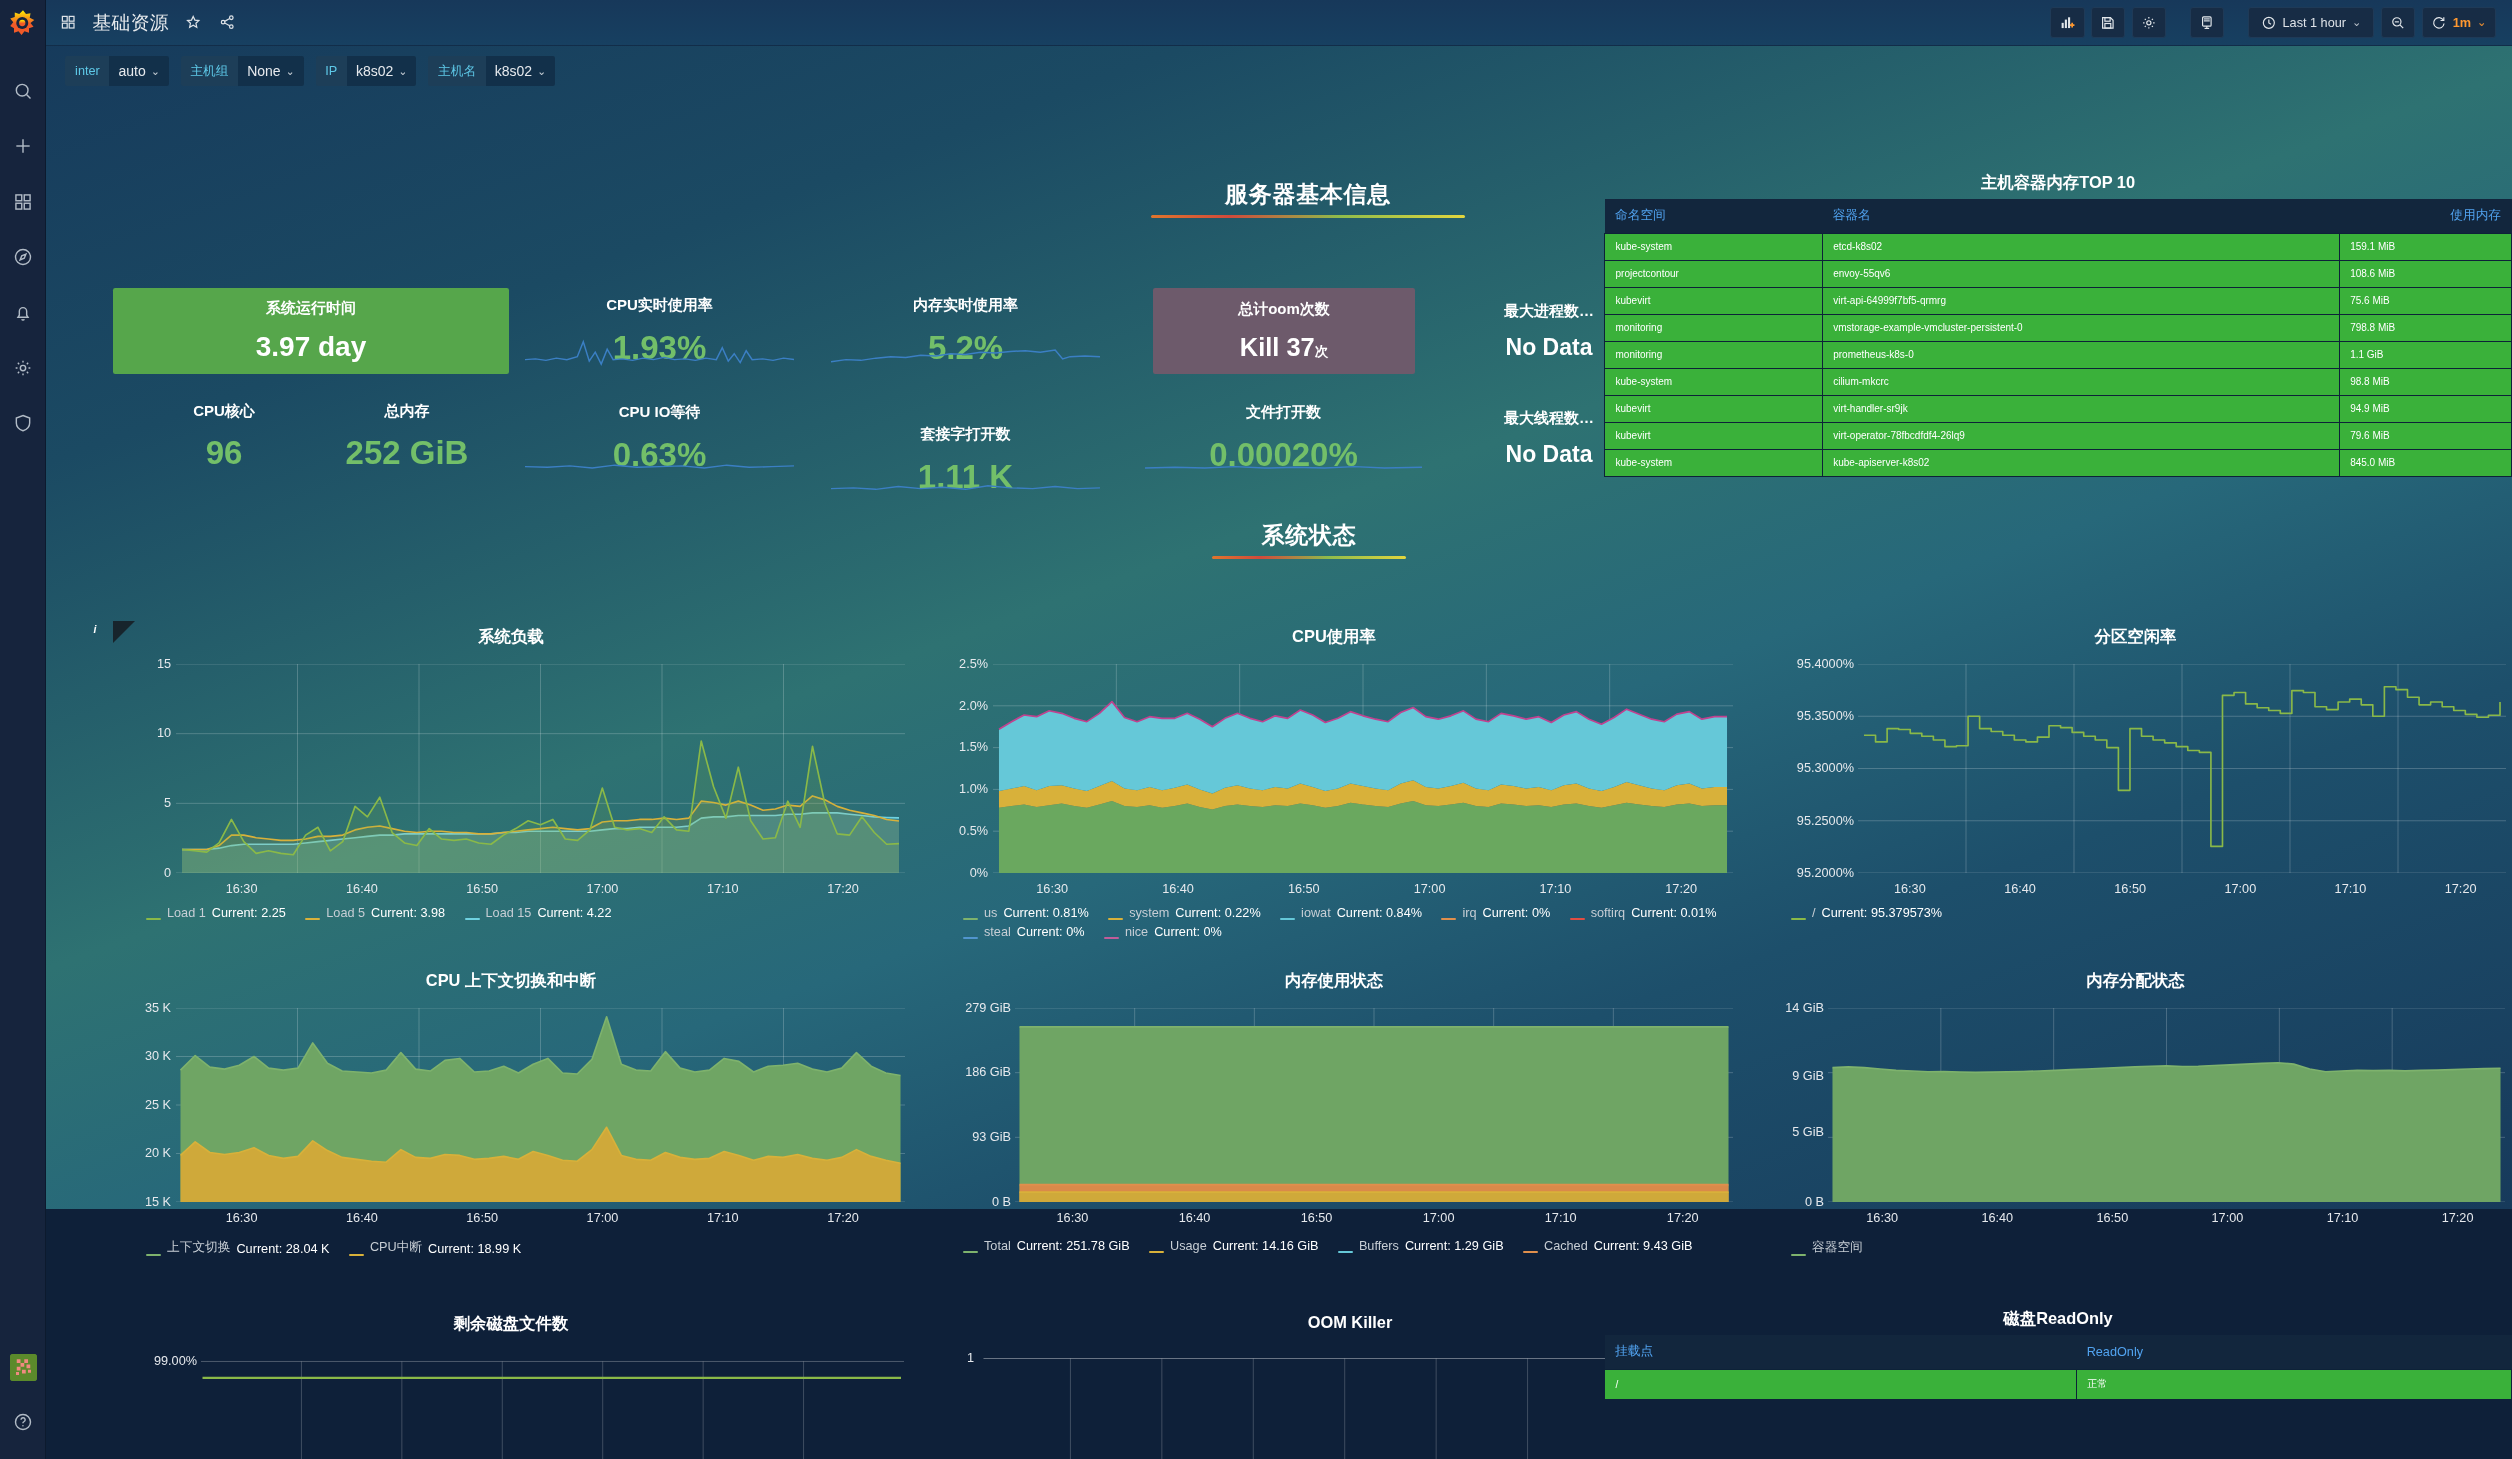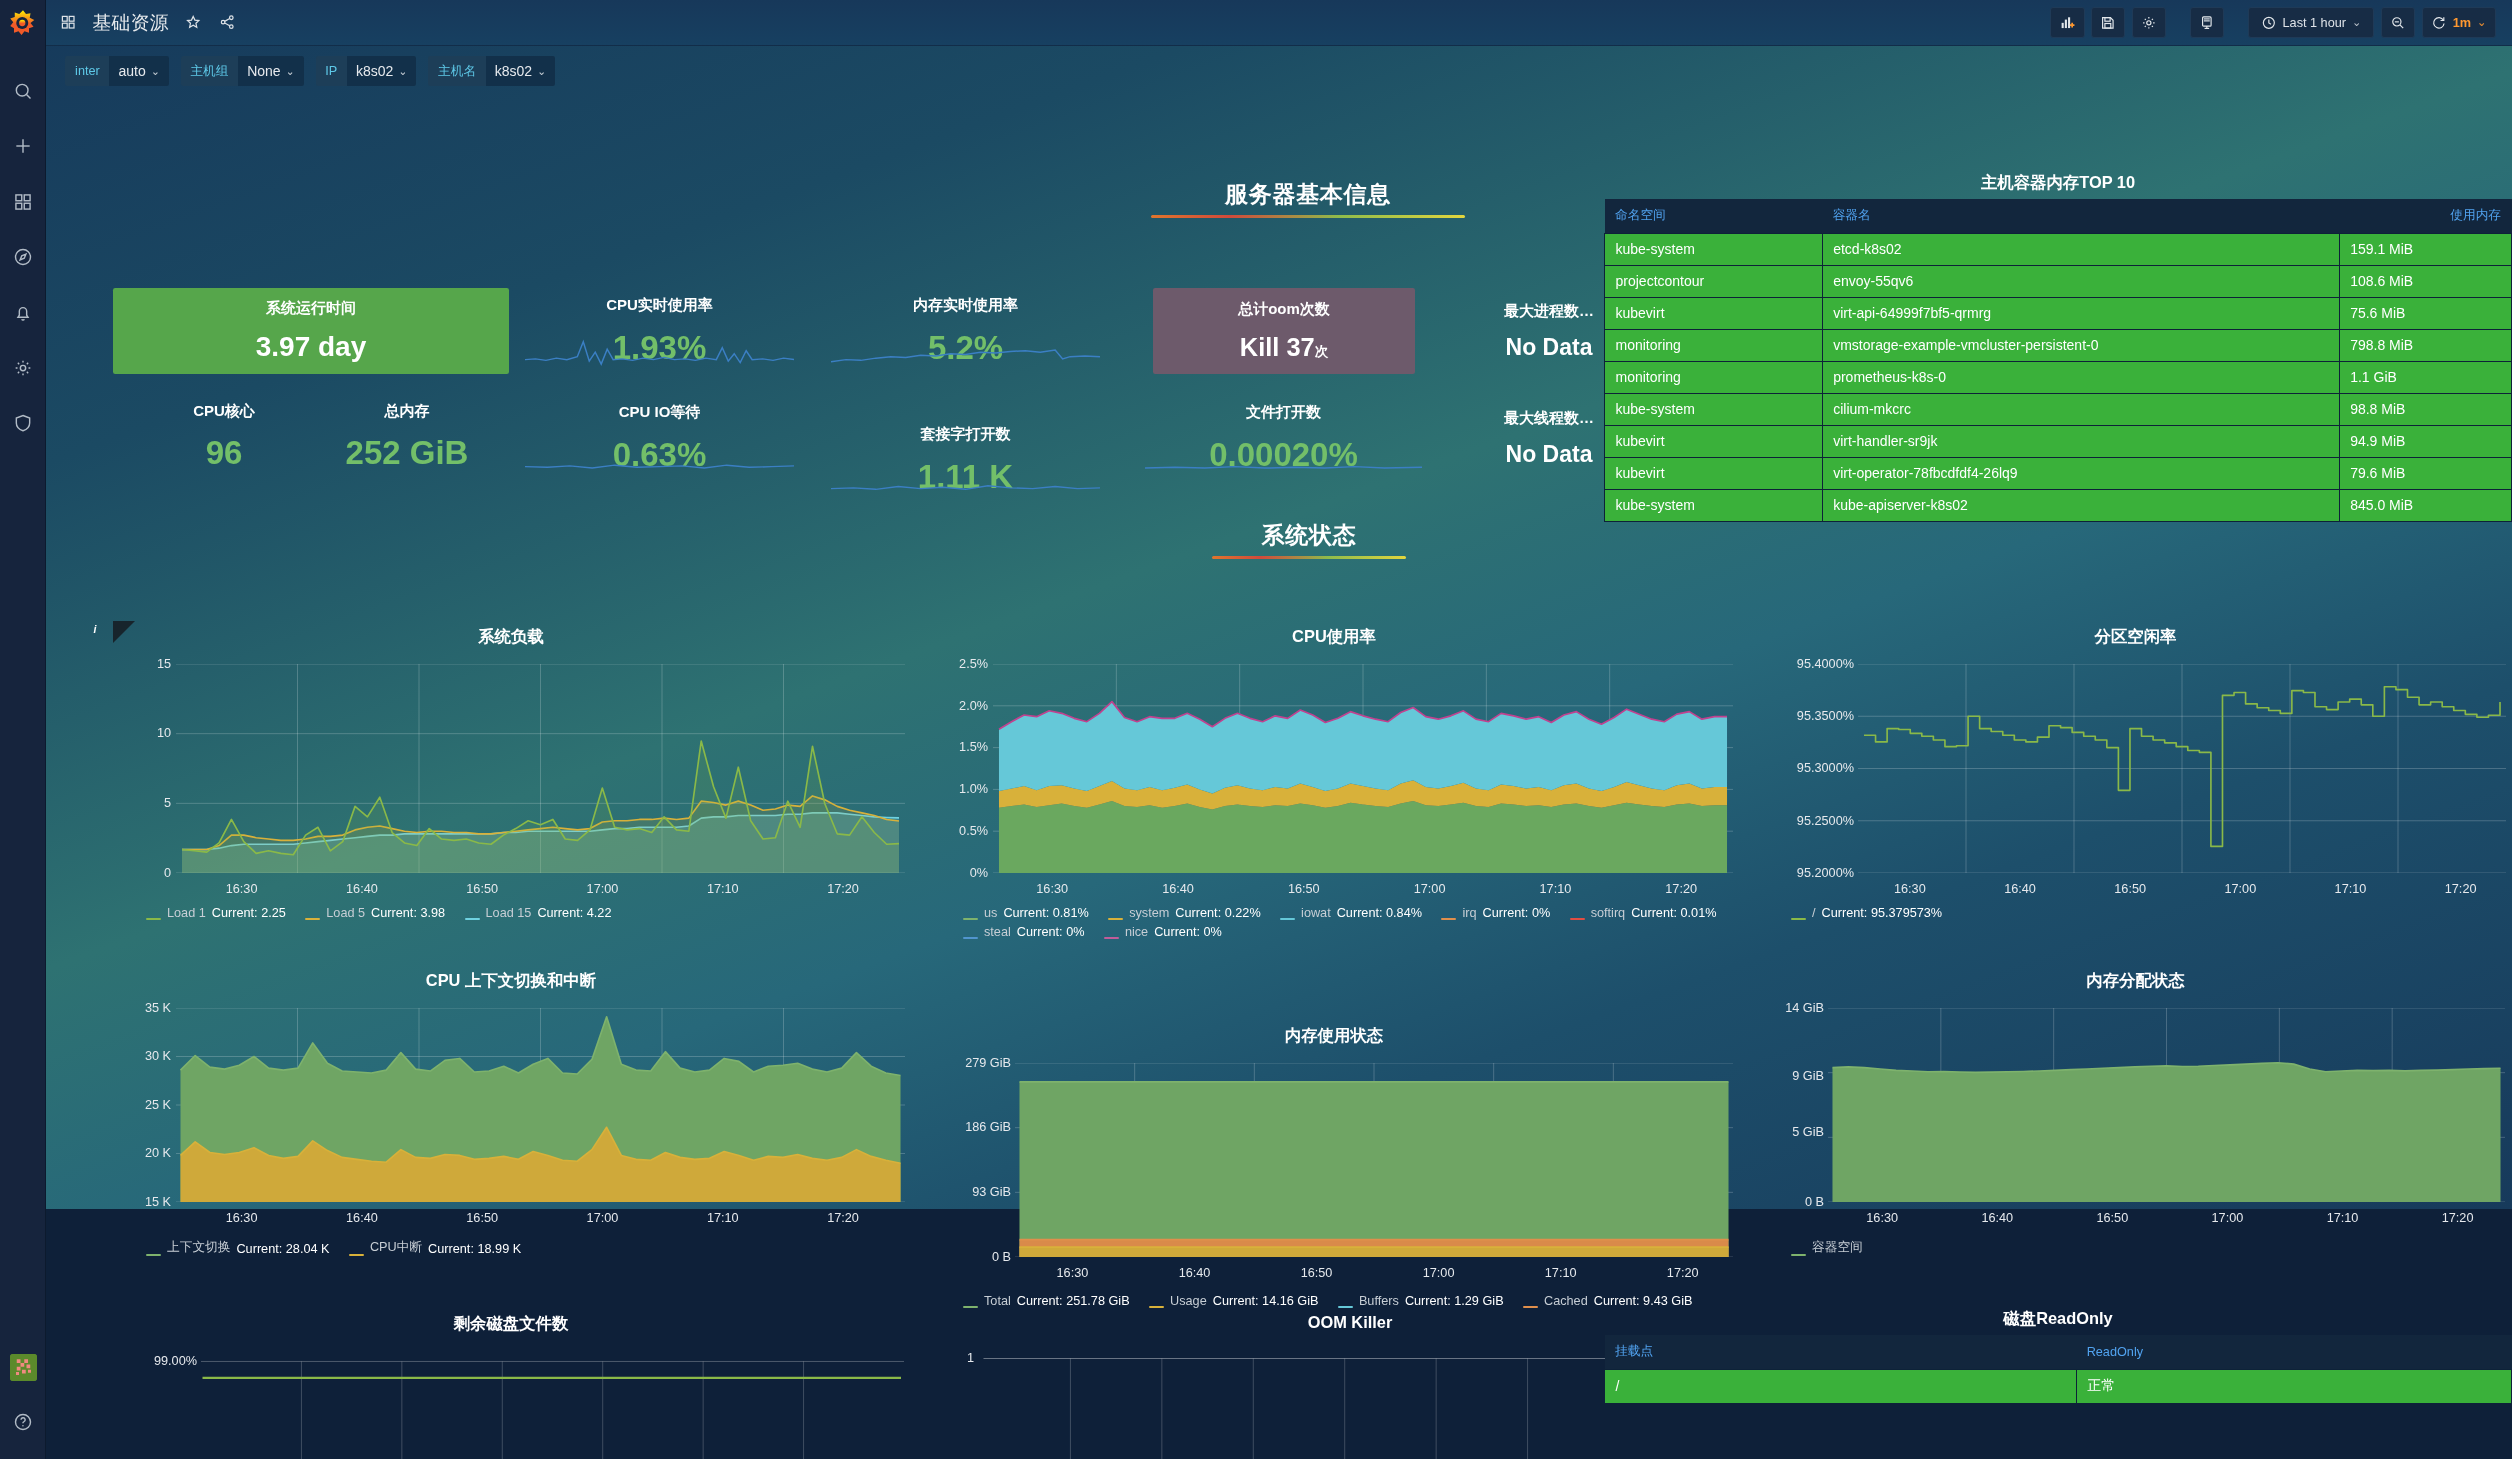--- a/index.html
+++ b/index.html
@@ -96,21 +96,21 @@
                  border-top:22.4px solid rgba(20,22,27,.78); border-right:22.4px solid transparent; }
   .info-corner span { position:absolute; left:-19.4px; top:-20px; color:#fff; font-size:10.5px;
                       font-style:italic; font-weight:700; }
 
   
   .tbl { position:absolute; }
   .tbl .t-title { text-align:center; font-size:16.4px; font-weight:700; color:#ffffff; margin-bottom:5.2px; }
   .tbl table { width:100%; border-collapse:collapse; table-layout:fixed; }
   .tbl th { background:#12263d; color:#51a3f0; font-size:12.7px; font-weight:400;
             text-align:left; padding:8.2px 10.5px; }
-  .tbl td { background:#3ab13a; color:#ffffff; font-size:14px; padding:7.5px 10.5px;
+  .tbl td { background:#3ab13a; color:#ffffff; font-size:10px; padding:7.5px 10.5px;
             border:0.7px solid #0d2238; white-space:nowrap; overflow:hidden; text-overflow:ellipsis; }
   .tbl td.num { }
 </style>
 </head>
 <body>
 
 <div id="app">
 
   <div class="sidebar">
     <div class="logo-wrap">
@@ -679,21 +679,21 @@
             <span class="cur">Current: 28.04 K</span>
           </div>
           <div class="lg">
             <span class="dash" style="background: rgb(216, 177, 58);"></span>
             <span class="nm">CPU中断</span>
             <span class="cur">Current: 18.99 K</span>
           </div>
         </div>
     </div>
 
-    <div class="panel" style="left:884px; top:1020px; width:808px; height:336px;">
+    <div class="panel" style="left:884px; top:965px; width:808px; height:336px;">
       <div class="p-title">内存使用状态</div>
       <div class="p-body" style="height:194px; margin-top:16.4px;">
         <div class="axis-y" style="width:81px;">
           <div class="ytick" style="top:100%">0 B</div>
           <div class="ytick" style="top:66.6%">93 GiB</div>
           <div class="ytick" style="top:33.3%">186 GiB</div>
           <div class="ytick" style="top:0%">279 GiB</div>
         </div>
         <svg id="svg-mem" style="position:absolute;left:85px;top:0;width:718px;height:194px;" viewBox="0 0 960 260" preserveAspectRatio="none">
             <line x1="0" y1="0" x2="960" y2="0" stroke="rgba(255,255,255,.28)" stroke-width="1"></line>

